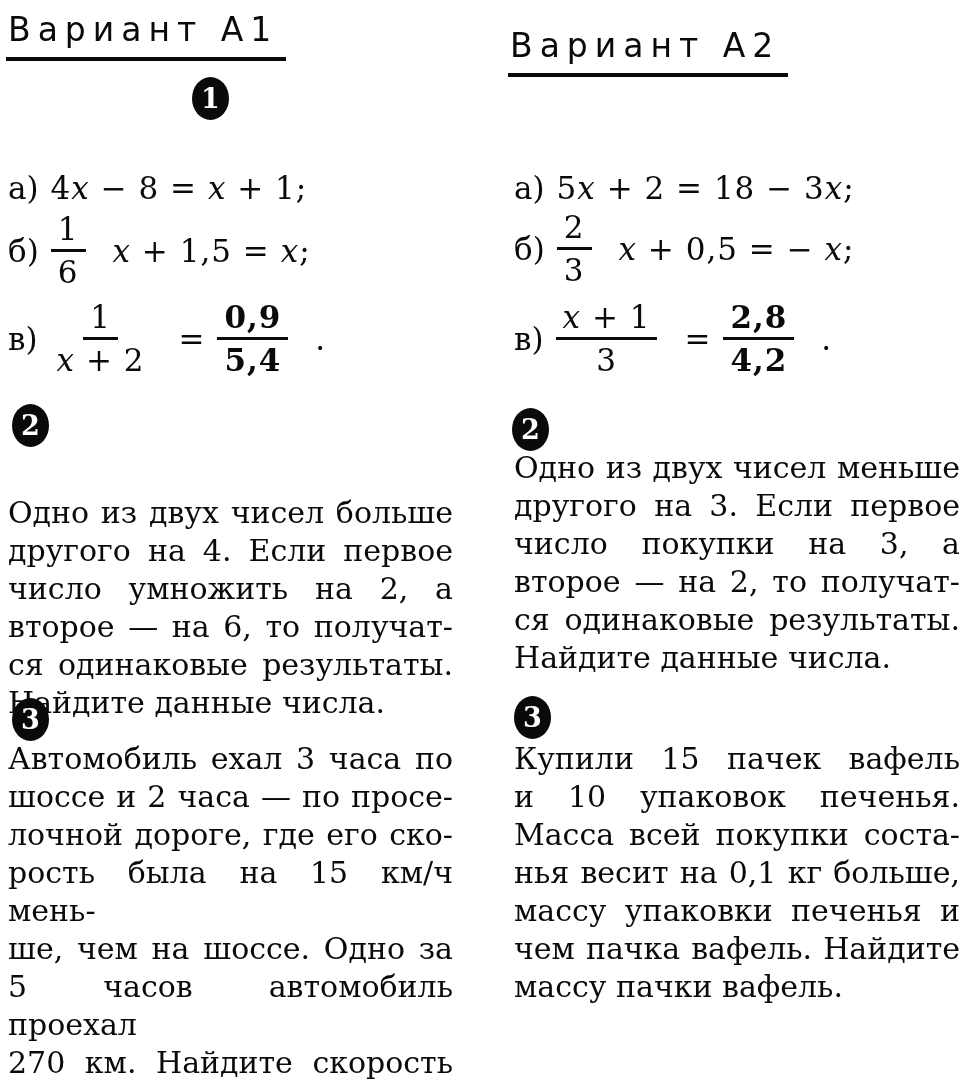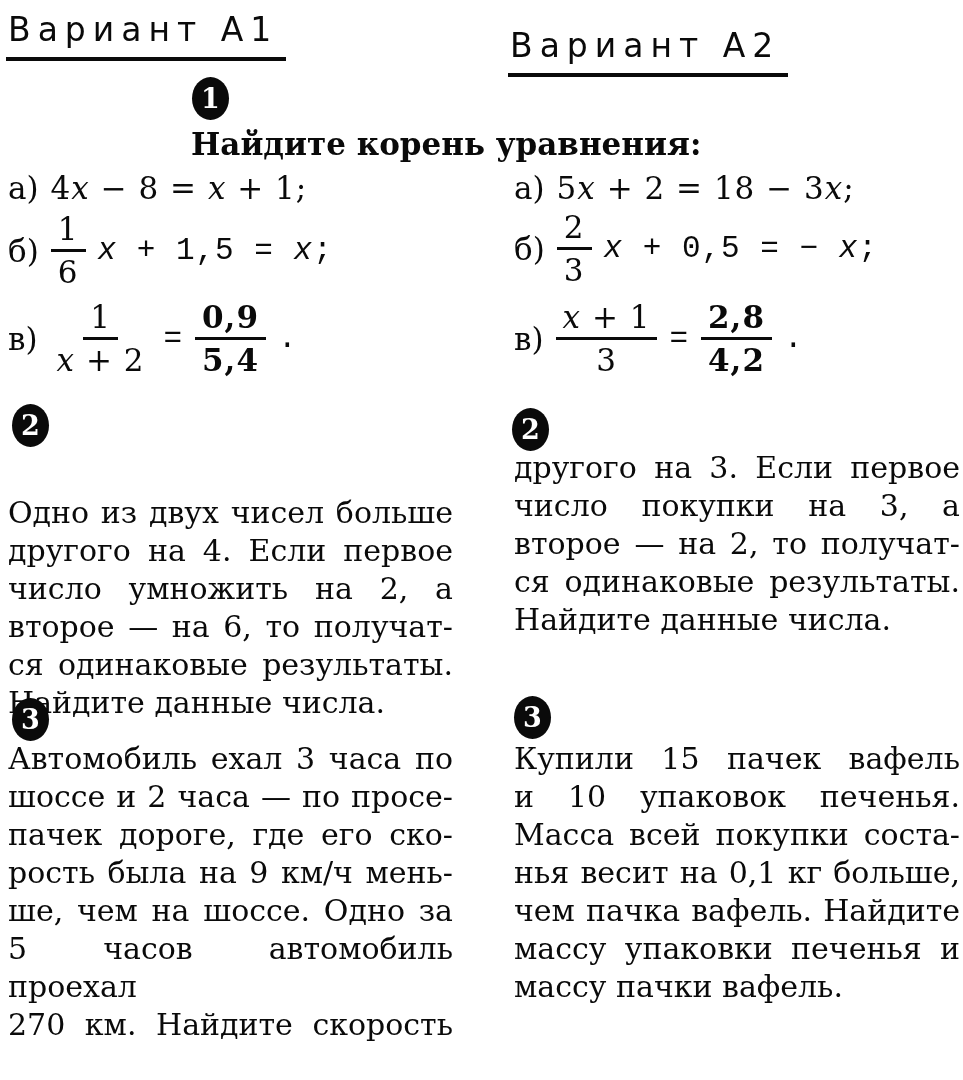--- a/index.html
+++ b/index.html
@@ -84,21 +84,21 @@
     border-bottom: 3px solid #0a0a0a;
     line-height: 34px;
     letter-spacing: 1px;
   }
   .frac .den {
     display: block;
     padding: 3px 7px 0;
     line-height: 34px;
     letter-spacing: 1px;
   }
-  .frac + .eq-math { margin-left: 2px; font-family: Liberation Mono, monospace; }
+  .frac + .eq-math { margin-left: 17px; }
   .eq-math + .frac { margin-left: 12px; font-weight: bold; }
 
   .eq-a1-a { left: 8px;   top: 170px; }
   .eq-a1-b { left: 8px;   top: 212px; }
   .eq-a1-c { left: 8px;   top: 300px; }
   .eq-a2-a { left: 514px; top: 170px; }
   .eq-a2-b { left: 514px; top: 210px; }
   .eq-a2-c { left: 514px; top: 300px; }
 
   
@@ -124,21 +124,20 @@
   <div class="variant-header hdr-a1">
     <span class="vtitle">Вариант А1</span>
   </div>
   <div class="variant-header hdr-a2">
     <span class="vtitle">Вариант А2</span>
   </div>
 
   <div class="badge badge-p1">
     <span>1</span>
   </div>
-  <div class="p1-heading">Найдите корень уравнения:</div>
 
   <div class="eq-row eq-a1-a">
     <span class="eq-label">а)</span>
     <span class="eq-math">4<i>x</i> − 8 = <i>x</i> + 1;</span>
   </div>
   <div class="eq-row eq-a1-b">
     <span class="eq-label">б)</span>
     <span class="frac">
       <span class="num">1</span>
       <span class="den">6</span>
@@ -194,46 +193,47 @@
 
   <div class="ptext p2-a1">
       <div class="line">Одно из двух чисел больше</div>
       <div class="line">другого на 4. Если первое</div>
       <div class="line">число умножить на 2, а</div>
       <div class="line">второе — на 6, то получат-</div>
       <div class="line">ся одинаковые результаты.</div>
       <div class="line last">Найдите данные числа.</div>
     </div>
   <div class="ptext p2-a2">
+      <div class="line">Одно из двух чисел меньше</div>
       <div class="line">другого на 3. Если первое</div>
       <div class="line">число покупки на 3, а</div>
       <div class="line">второе — на 2, то получат-</div>
       <div class="line">ся одинаковые результаты.</div>
       <div class="line last">Найдите данные числа.</div>
     </div>
 
   <div class="badge badge-p3-a1">
     <span>3</span>
   </div>
   <div class="badge badge-p3-a2">
     <span>3</span>
   </div>
 
   <div class="ptext p3-a1">
       <div class="line">Автомобиль ехал 3 часа по</div>
       <div class="line">шоссе и 2 часа — по просе-</div>
-      <div class="line">пачек дороге, где его ско-</div>
-      <div class="line">рость была на 9 км/ч мень-</div>
+      <div class="line">лочной дороге, где его ско-</div>
+      <div class="line">рость была на 15 км/ч мень-</div>
       <div class="line">ше, чем на шоссе. Одно за</div>
       <div class="line">5 часов автомобиль проехал</div>
       <div class="line">270 км. Найдите скорость</div>
     </div>
   <div class="ptext p3-a2">
       <div class="line">Купили 15 пачек вафель</div>
       <div class="line">и 10 упаковок печенья.</div>
       <div class="line">Масса всей покупки соста-</div>
       <div class="line">нья весит на 0,1 кг больше,</div>
+      <div class="line">массу упаковки печенья и</div>
       <div class="line">чем пачка вафель. Найдите</div>
-      <div class="line">массу упаковки печенья и</div>
       <div class="line last">массу пачки вафель.</div>
     </div>
 
 </div>
 
 </body></html>

